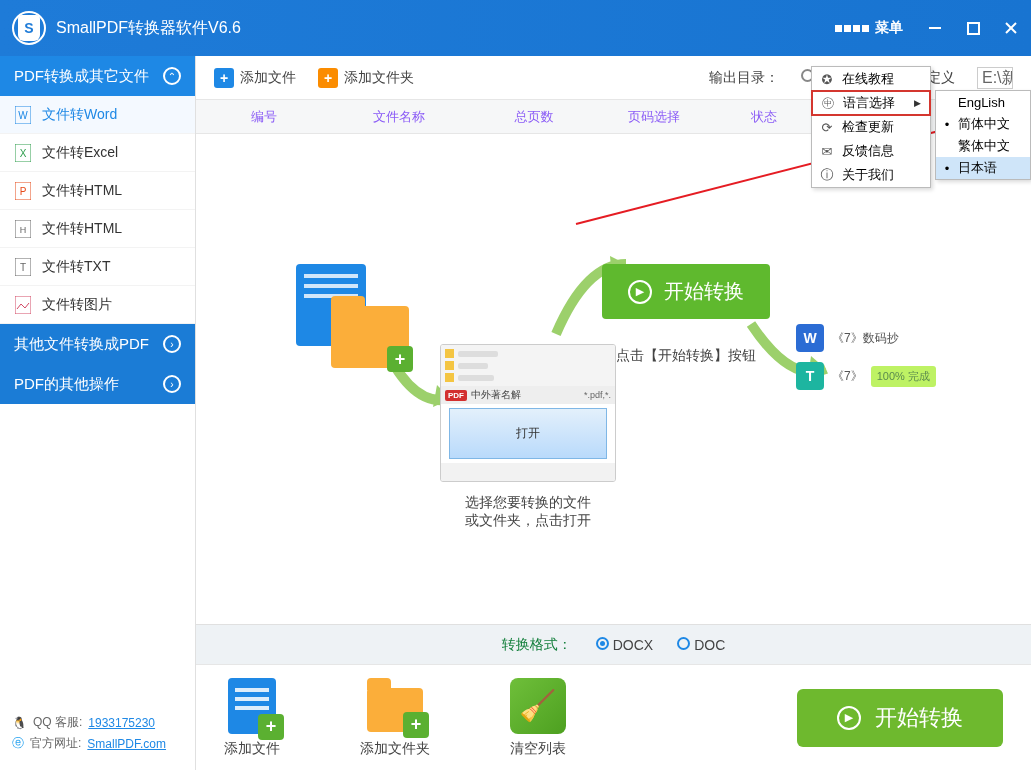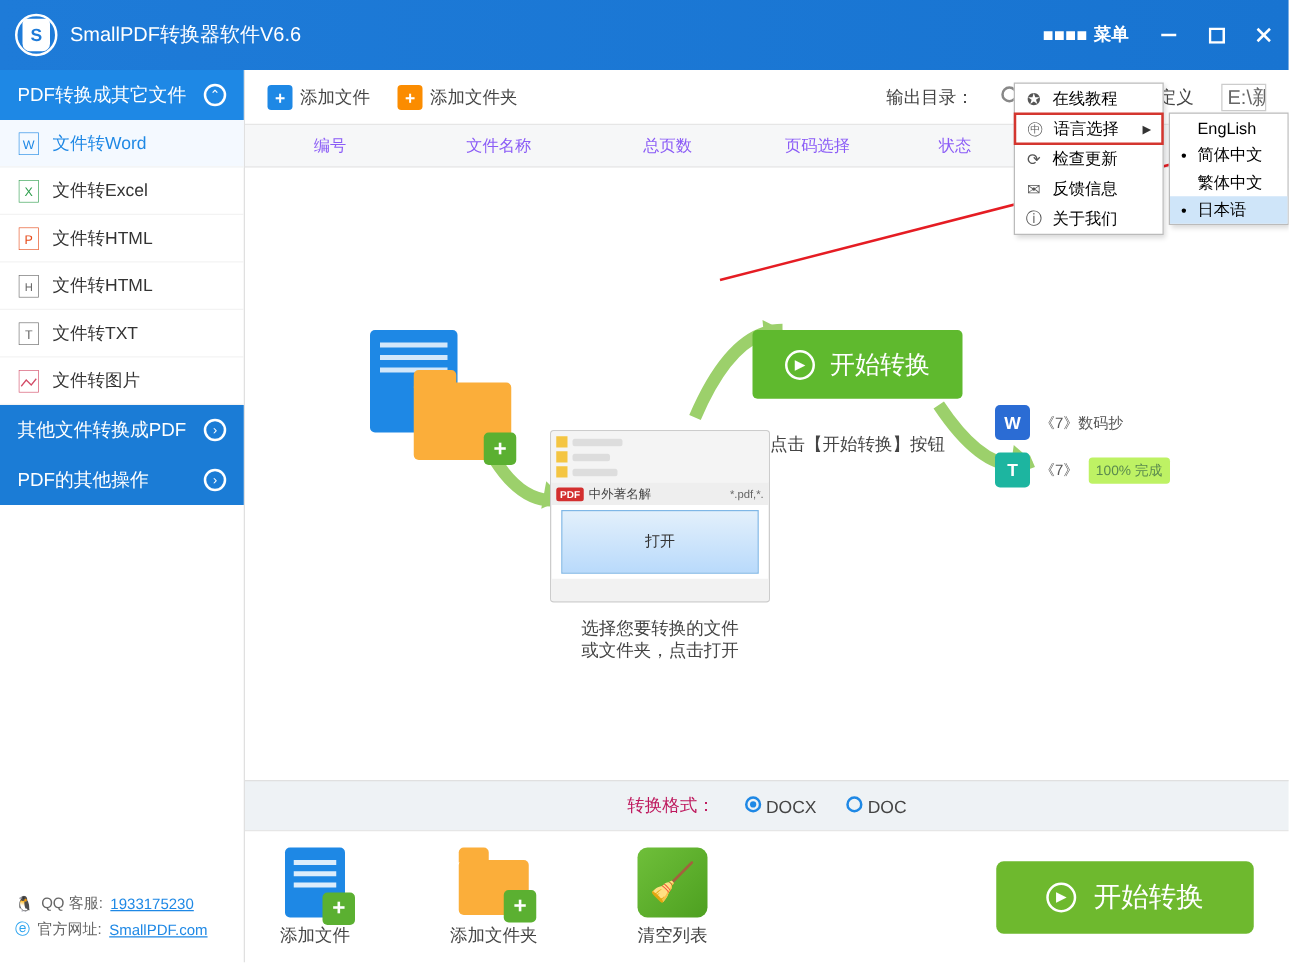--- a/index.html
+++ b/index.html
@@ -77,21 +77,21 @@
 .result-mock { width: 150px; margin: 0 auto 14px; font-size: 12px; color: #555; }
 .result-mock .row { display: flex; align-items: center; gap: 8px; margin: 10px 0; }
 .sq { width: 28px; height: 28px; border-radius: 4px; color: #fff; font-weight: bold; display: flex; align-items: center; justify-content: center; font-size: 14px; }
 .sq.blue { background: #2b6cd4; }
 .sq.teal { background: #1db5a0; }
 .done-badge { background: #bef264; color: #5a8a4e; font-size: 11px; padding: 3px 6px; border-radius: 3px; }
 
 .red-arrow { position: absolute; pointer-events: none; }
 
 .format-bar { height: 40px; background: #eef2f5; border-top: 1px solid #e0e0e0; display: flex; align-items: center; justify-content: center; gap: 24px; font-size: 14px; color: #444; }
-.format-bar .lbl { color: #be185d; }
+.format-bar .lbl { color: #15803d; }
 .radio2 { width: 13px; height: 13px; border: 2px solid #1e88e5; border-radius: 50%; display: inline-block; position: relative; margin-right: 4px; }
 .radio2.checked::after { content:""; position:absolute; width:5px; height:5px; background:#1e88e5; border-radius:50%; left:2px; top:2px; }
 
 .bottom-bar { height: 106px; border-top: 1px solid #e6e6e6; display: flex; align-items: center; padding: 0 28px; gap: 80px; }
 .action-col { display: flex; flex-direction: column; align-items: center; gap: 6px; font-size: 14px; color: #444; cursor: pointer; }
 .action-icon { width: 56px; height: 56px; position: relative; }
 .doc-solo { width: 48px; height: 56px; background: #1e88e5; border-radius: 4px; position: relative; margin: 0 auto; }
 .doc-solo::before { content:""; position:absolute; left:7px; top:10px; width:34px; height:4px; background:rgba(255,255,255,.85); box-shadow:0 9px 0 rgba(255,255,255,.85),0 18px 0 rgba(255,255,255,.85); }
 .folder-solo { width: 56px; height: 44px; background: #fbae3a; border-radius: 4px; position: relative; margin: 10px auto 0; }
 .folder-solo::before { content:""; position:absolute; left:0; top:-10px; width:24px; height:12px; background:#fbae3a; border-radius:4px 4px 0 0; }

